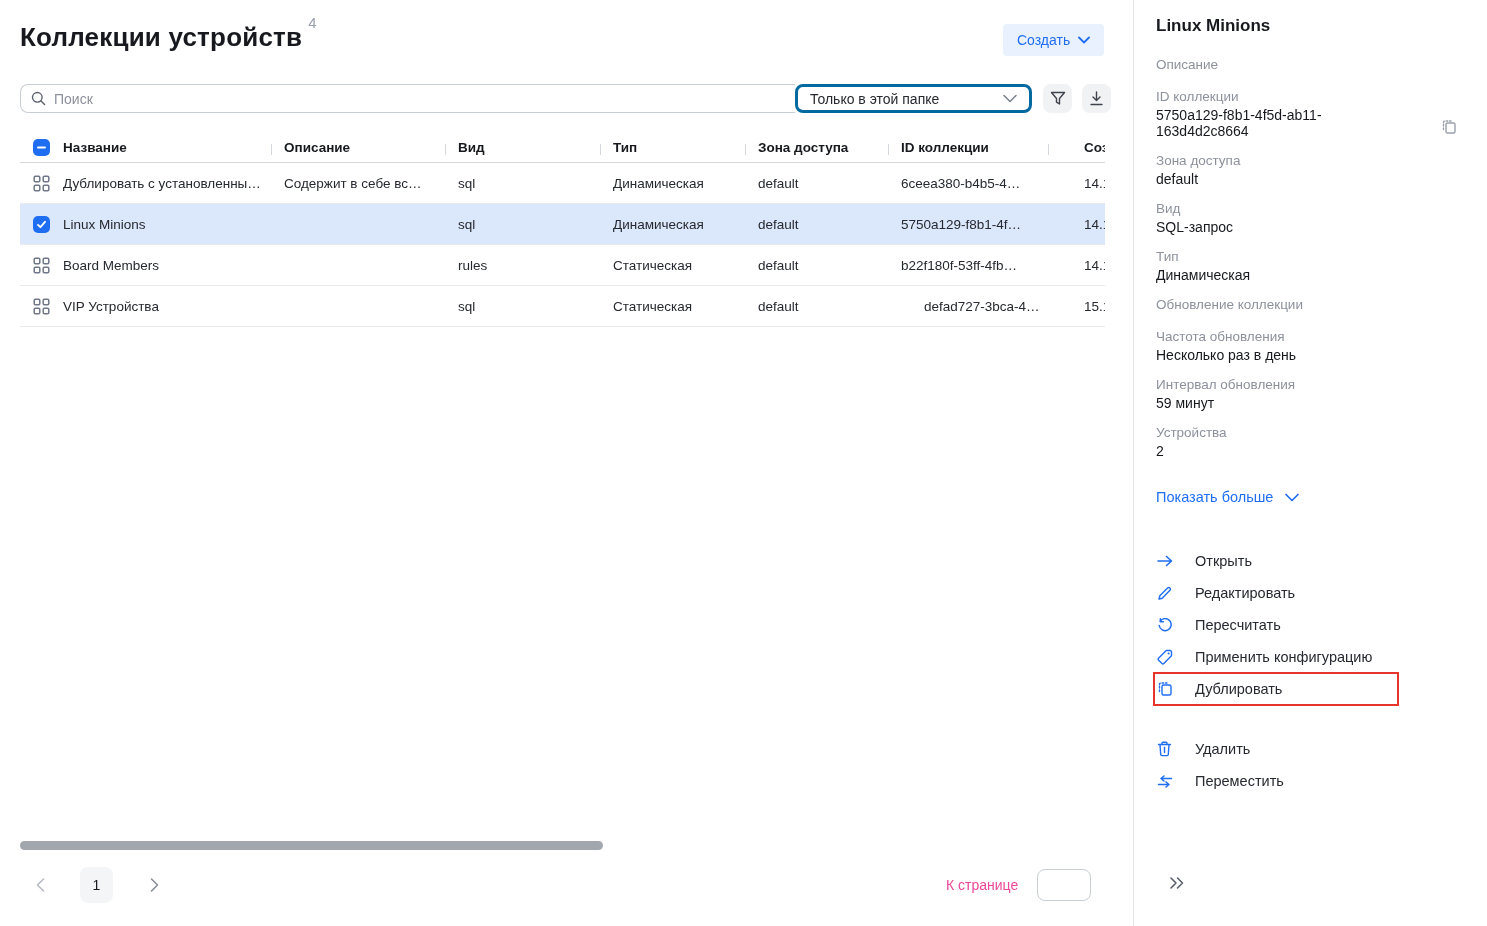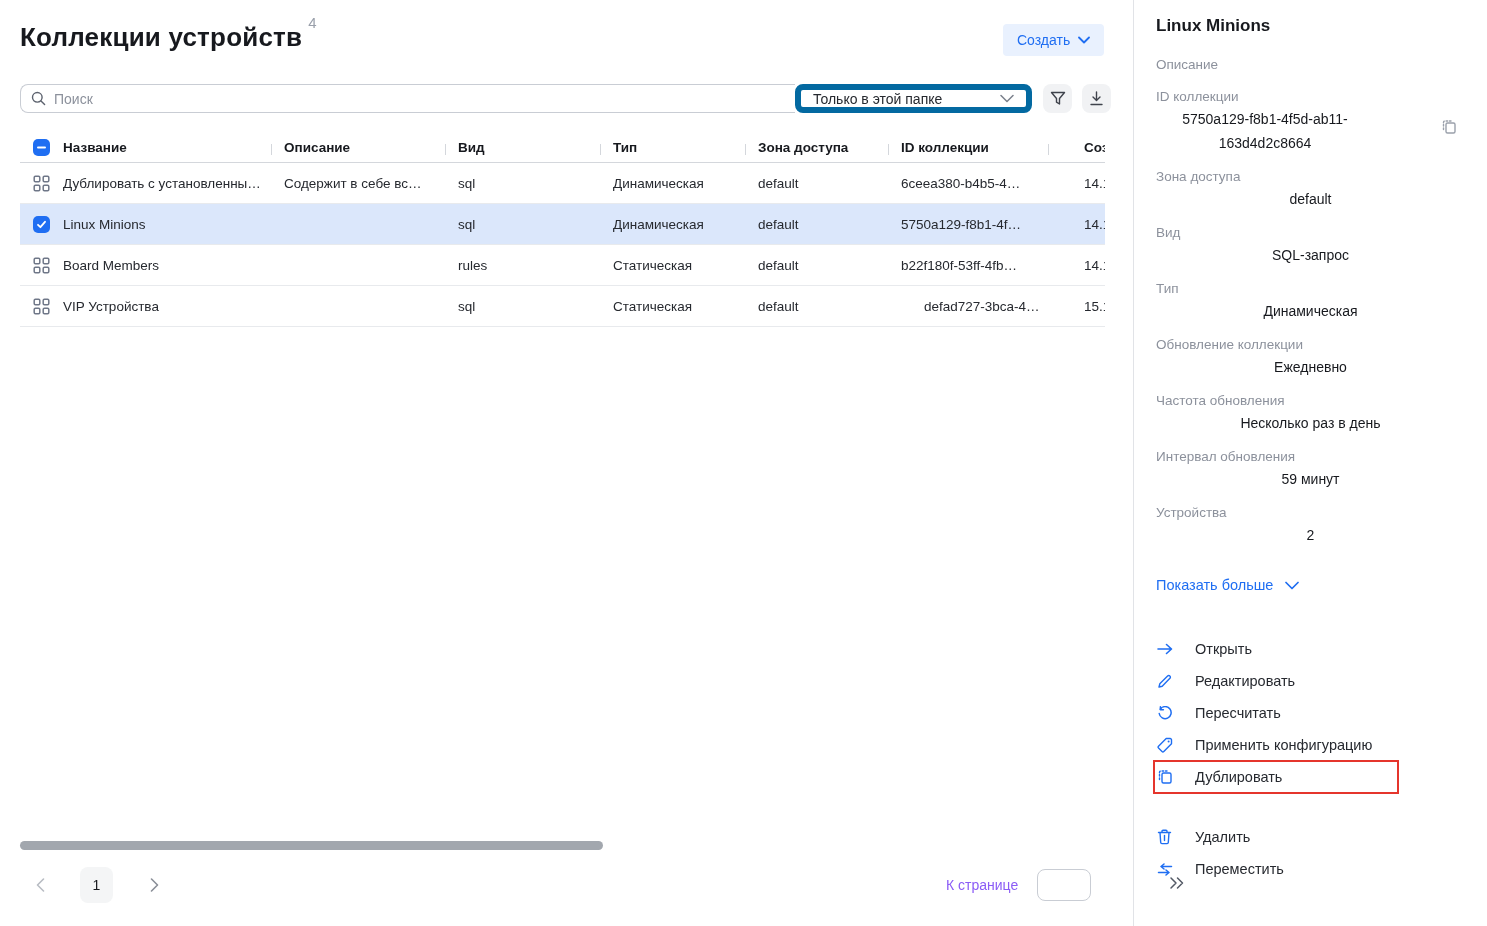--- a/index.html
+++ b/index.html
@@ -13,21 +13,21 @@
   .page-title sup { font-size:15px; font-weight:400; color:#9aa0ab; margin-left:6px; position:relative; top:-8px; }
 
   .create-btn { position:absolute; left:1003px; top:24px; height:32px; padding:0 14px; display:flex; align-items:center; gap:8px;
     background:#e9f1fe; color:#1f6ef2; font-size:14px; font-weight:500; border:none; border-radius:4px; cursor:pointer; }
 
   .search-wrap { position:absolute; left:20px; top:84px; width:775px; height:29px; border:1px solid #c9cdd4; border-radius:8px 0 0 8px; border-right:none;
     display:flex; align-items:center; padding:0 10px; gap:8px; background:#fff; }
   .search-wrap input { border:none; outline:none; flex:1; font-size:14px; font-family:"Liberation Sans",sans-serif; color:#26292f; background:transparent; }
   .search-wrap input::placeholder { color:#8c919c; }
 
-  .folder-select { position:absolute; left:795px; top:84px; width:237px; height:29px; border:6px solid #0369a1; border-radius:8px;
+  .folder-select { position:absolute; left:795px; top:84px; width:237px; height:29px; border:3px solid #0369a1; border-radius:8px;
     display:flex; align-items:center; justify-content:space-between; padding:0 12px; font-size:14px; color:#26292f; background:#fff; cursor:pointer; }
 
   .icon-btn { position:absolute; top:84px; width:29px; height:29px; border:none; border-radius:8px; background:#f1f2f4; display:flex; align-items:center; justify-content:center; cursor:pointer; color:#3f434c; }
   .icon-btn.filter { left:1043px; }
   .icon-btn.download { left:1082px; }
 
   
   .table { position:absolute; left:20px; top:132px; width:1085px; overflow:hidden; }
   .trow { display:flex; align-items:center; }
   .thead { height:31px; border-bottom:1px solid #d4d7dc; font-weight:700; font-size:13.5px; color:#17191e; }
@@ -46,30 +46,30 @@
   .thead .sep::before { content:""; position:absolute; left:0; top:4px; height:16px; width:1px; background:#d4d7dc; }
 
   .checkbox { width:17px; height:17px; border-radius:5px; background:#1f6ef2; display:flex; align-items:center; justify-content:center; cursor:pointer; }
   .grid-ic { color:#6f7788; display:flex; }
 
   
   .hscrollbar { position:absolute; left:20px; top:841px; width:583px; height:9px; border-radius:5px; background:#a2a7ae; cursor:pointer; }
   .pg-prev { position:absolute; left:30px; top:875px; width:20px; height:20px; color:#b8bcc3; display:flex; align-items:center; justify-content:center; cursor:pointer; }
   .pg-page { position:absolute; left:80px; top:867px; width:33px; height:36px; background:#f4f5f6; border-radius:8px; display:flex; align-items:center; justify-content:center; font-size:14px; color:#17191e; cursor:pointer; }
   .pg-next { position:absolute; left:144px; top:875px; width:20px; height:20px; color:#8a8f98; display:flex; align-items:center; justify-content:center; cursor:pointer; }
-  .pg-goto-label { position:absolute; left:946px; top:877px; font-size:14px; color:#8b5cf6; }
+  .pg-goto-label { position:absolute; left:946px; top:877px; font-size:14px; color:#ec4899; }
   .pg-goto-input { position:absolute; left:1037px; top:869px; width:54px; height:32px; border:1px solid #c9cdd4; border-radius:8px; font-size:14px; padding:0 8px; font-family:"Liberation Sans",sans-serif; outline:none; }
 
   
   .panel { position:absolute; left:1133px; top:0; width:354px; height:926px; border-left:1px solid #e1e3e7; background:#fff; }
   .panel-inner { padding:16px 22px 0 22px; }
   .panel-title { font-size:17px; font-weight:700; color:#17191e; margin-bottom:19px; }
   .field { margin-bottom:12px; position:relative; }
   .field-label { font-size:13.5px; color:#8c919c; line-height:20px; }
-  .field-value { font-size:14px; color:#17191e; font-weight:500; line-height:24px;text-align:center; }
+  .field-value { font-size:14px; color:#17191e; font-weight:500; line-height:16px; }
   .id-value { max-width:218px; word-break:break-word; }
   .copy-btn { position:absolute; right:8px; top:32px; color:#9aa0ab; cursor:pointer; display:flex; }
 
   .show-more { display:flex; align-items:center; gap:12px; color:#1f6ef2; font-size:14.5px; margin-top:30px; cursor:pointer; }
 
   .actions { margin-top:40px; }
   .action-item { display:flex; align-items:center; gap:22px; height:32px; font-size:14.5px; color:#26292f; cursor:pointer; position:relative; }
   .action-item .a-ic { color:#1f6ef2; display:flex; width:17px; justify-content:center; }
   .action-item.highlighted { outline:2px solid #e5352c; outline-offset:-1px; width:244px; padding-left:2px; margin-left:-2px; }
   .actions-gap { height:28px; }
@@ -277,21 +277,20 @@
         <div class="field-value">SQL-запрос</div>
       </div>
 
       <div class="field">
         <div class="field-label">Тип</div>
         <div class="field-value">Динамическая</div>
       </div>
 
       <div class="field">
         <div class="field-label">Обновление коллекции</div>
-        <div class="field-value">Ежедневно</div>
       </div>
 
       <div class="field">
         <div class="field-label">Частота обновления</div>
         <div class="field-value">Несколько раз в день</div>
       </div>
 
       <div class="field">
         <div class="field-label">Интервал обновления</div>
         <div class="field-value">59 минут</div>

